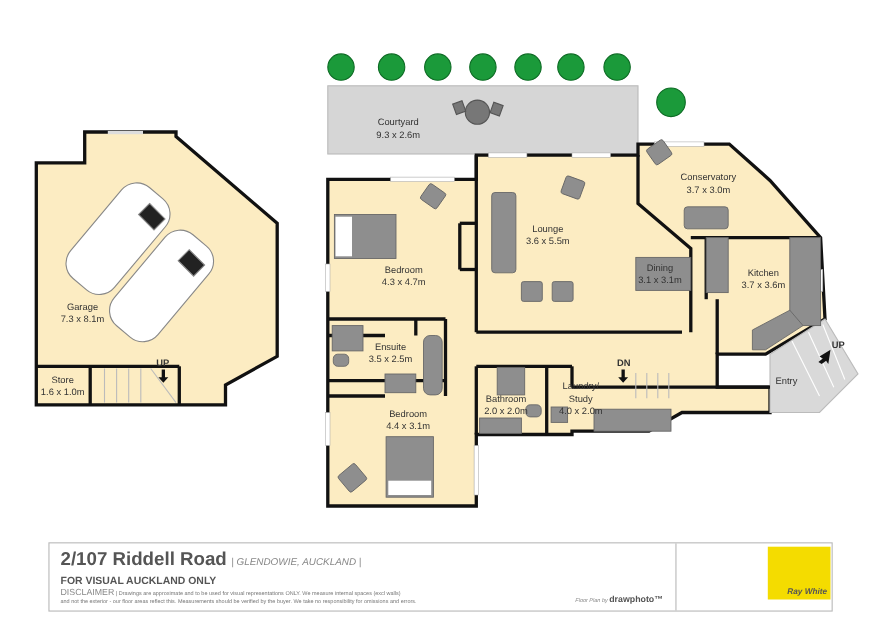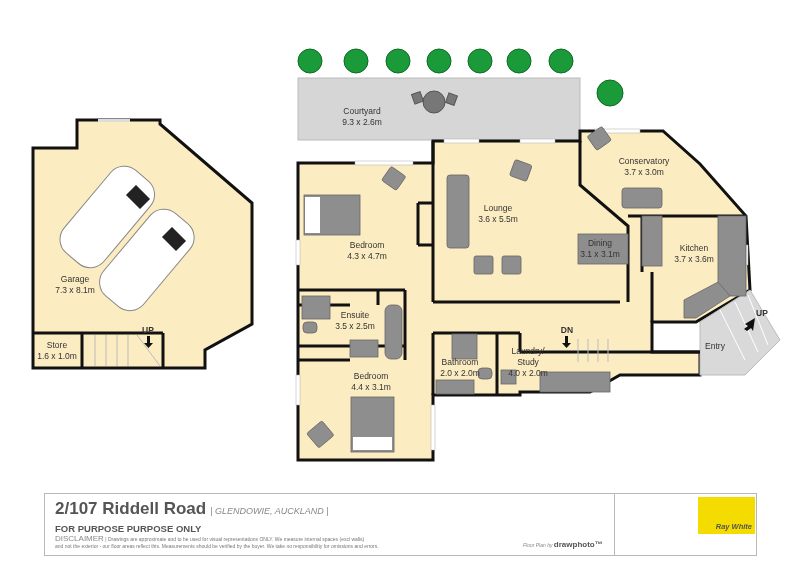--- a/index.html
+++ b/index.html
@@ -9,21 +9,21 @@
   .lblb { font-family:"Liberation Sans", sans-serif; font-size:8.5px; fill:#333; text-anchor:middle; font-weight:bold; }
   .footer { position:absolute; left:44px; top:493px; width:713px; height:63px; border:1px solid #b8b8b8; box-sizing:border-box; }
   .footer .divider { position:absolute; left:569px; top:0; width:1px; height:100%; background:#b8b8b8; }
   .addr { position:absolute; left:10px; top:5px; font-size:17px; font-weight:bold; color:#555; white-space:nowrap; }
   .suburb { font-size:9px; font-weight:normal; font-style:italic; color:#888; margin-left:4px; }
   .visual { position:absolute; left:10px; top:29px; font-size:9.5px; font-weight:bold; color:#555; }
   .disc { position:absolute; left:10px; top:41px; font-size:5px; color:#777; line-height:7px; width:560px; }
   .disc .dh { font-size:8px; color:#888; }
   .credit { position:absolute; left:478px; top:46px; font-size:5px; color:#888; font-style:italic; white-space:nowrap; }
   .credit b { font-size:8px; font-style:normal; color:#555; }
-  .brand { position:absolute; left:653px; top:3px; width:57px; height:37px; background:#f4dc00; }
+  .brand { position:absolute; left:653px; top:3px; width:57px; height:48px; background:#f4dc00; }
   .brand span { position:absolute; right:3px; bottom:3px; font-size:7.5px; font-weight:bold; font-style:italic; color:#555; }
 </style>
 </head>
 <body>
 
 <svg id="plan" viewBox="0 0 800 490" xmlns="http://www.w3.org/2000/svg">
 
   <rect x="298" y="78" width="282" height="62" fill="#d6d6d6" stroke="#bbb" stroke-width="1"></rect>
 
   <g fill="#1b9a3a" stroke="#0d6b24" stroke-width="1">
@@ -173,20 +173,20 @@
       <text class="lbl" x="528" y="365">Study</text>
       <text class="lbl" x="528" y="376">4.0 x 2.0m</text>
     <text class="lbl" x="371" y="379">Bedroom</text>
       <text class="lbl" x="371" y="390">4.4 x 3.1m</text>
     <text class="lbl" x="715" y="349">Entry</text>
   </g>
 </svg>
 
 <div class="footer">
   <div class="addr"><span>2/107 Riddell Road</span><span class="suburb">| GLENDOWIE, AUCKLAND |</span></div>
-  <div class="visual">FOR PURPOSE PURPOSE ONLY</div>
+  <div class="visual">FOR VISUAL AUCKLAND ONLY</div>
   <div class="disc"><span class="dh">DISCLAIMER</span> <span>| Drawings are approximate and to be used for visual representations ONLY. We measure internal spaces (excl walls)</span><br><span>and not the exterior - our floor areas reflect this. Measurements should be verified by the buyer. We take no responsibility for omissions and errors.</span></div>
   <div class="credit"><span>Floor Plan by</span> <b>drawphoto™</b></div>
   <div class="divider"></div>
   <div class="brand">
       <span>Ray White</span>
     </div>
 </div>
 
 </body></html>

